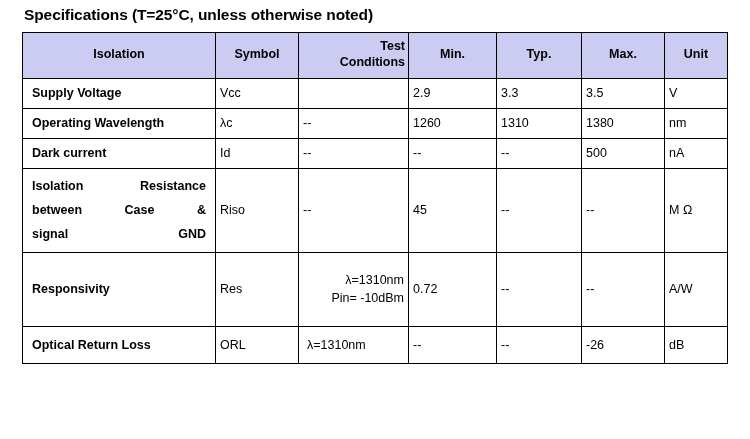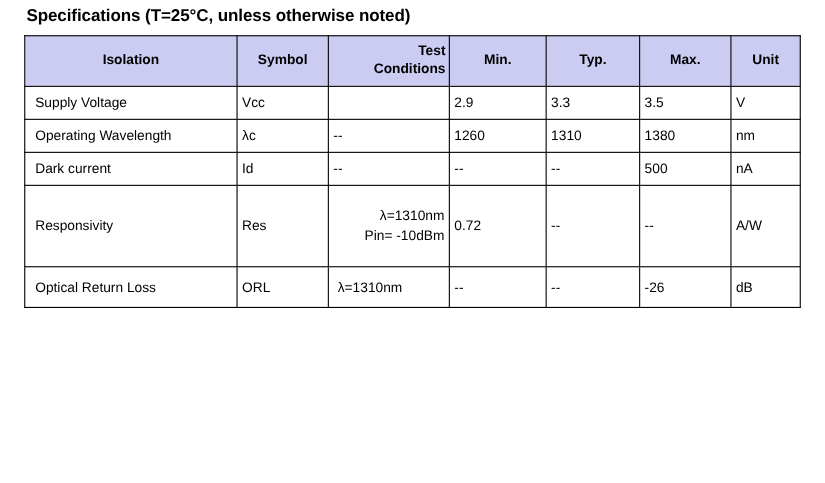--- a/index.html
+++ b/index.html
@@ -51,20 +51,21 @@
     line-height: 1.25;
     padding: 2px 3px;
   }
   table.spec tbody td {
     text-align: left;
     padding: 5px 4px;
   }
   table.spec tbody td.param {
     text-align: left;
     padding-left: 9px;
+    font-weight: bold;
   }
   table.spec tbody td.param.justified {
     text-align: justify;
     text-align-last: justify;
     padding-right: 9px;
     line-height: 1.95;
   }
   table.spec tbody td.cond-left {
     text-align: left;
     padding-left: 8px;
@@ -143,20 +144,35 @@
         <td class="param">Dark current</td>
         <td>Id</td>
         <td>--</td>
         <td>--</td>
         <td>--</td>
         <td>500</td>
         <td>nA</td>
       </tr>
 
 
+      <tr class="r-three">
+        <td class="param justified">
+          <span class="cell-lines">
+            <span>Isolation    Resistance</span>
+            <span>between    Case    &amp;</span>
+            <span>signal GND</span>
+          </span>
+        </td>
+        <td>Riso</td>
+        <td>--</td>
+        <td>45</td>
+        <td>--</td>
+        <td>--</td>
+        <td>M Ω</td>
+      </tr>
 
       <tr class="r-resp">
         <td class="param">Responsivity</td>
         <td>Res</td>
         <td class="cond-left">
           <span class="cell-lines">
             <span>λ=1310nm</span>
             <span>Pin= -10dBm</span>
           </span>
         </td>

